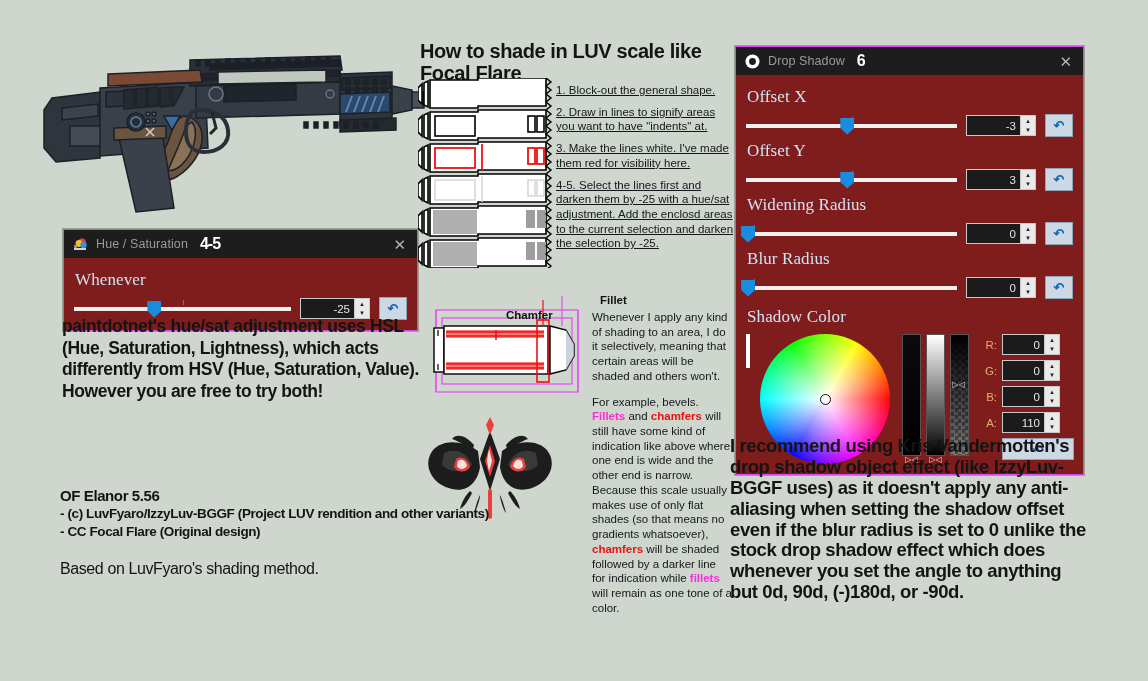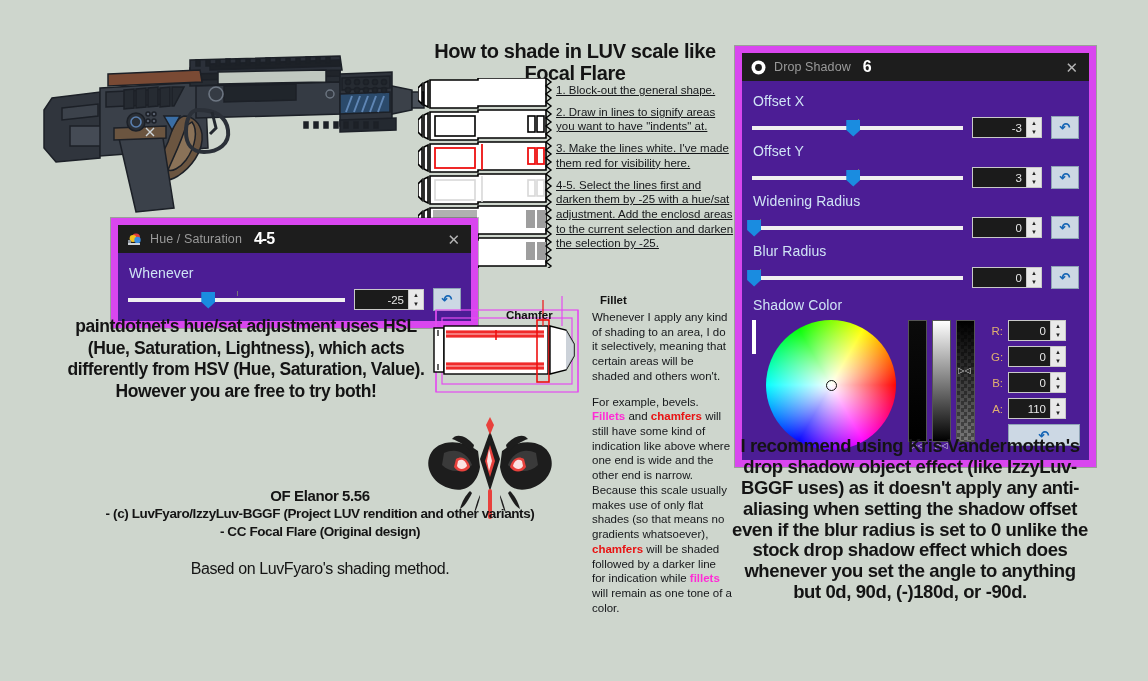--- a/index.html
+++ b/index.html
@@ -8,21 +8,21 @@
     width:1148px;height:681px;overflow:hidden;position:relative;
     background:#ced6cd;
     font-family:"Liberation Sans", sans-serif;
     -webkit-font-smoothing:antialiased;
   }
   .abs{position:absolute;}
 
   
   .display{
     font-family:"Liberation Sans", sans-serif;
-    font-weight:bold;color:#141414;letter-spacing:-0.4px;text-align:center;
+    font-weight:bold;color:#141414;letter-spacing:-0.4px;
   }
   #headline{left:420px;top:40px;width:310px;font-size:20px;line-height:1.12;}
   #hsl-note{left:62px;top:316px;width:368px;font-size:17.5px;line-height:1.24;}
   #credits{left:60px;top:487px;width:520px;}
   #credits .c-title{font-size:15px;line-height:1.22;}
   #credits .c-line{font-size:13.5px;line-height:1.3;}
   #credits .c-based{font-size:16px;margin-top:20px;font-weight:normal;}
   #ds-note{left:730px;top:436px;width:360px;font-size:18.5px;line-height:1.13;}
 
   
@@ -35,42 +35,42 @@
   #fillet-text{left:592px;top:310px;width:140px;}
   #fillet-text p{margin:0 0 11px 0;}
   .k-fillet{color:#ff2bd6;font-weight:bold;}
   .k-chamfer{color:#e81313;font-weight:bold;}
 
   
   .diag-label{font-weight:bold;font-size:11.5px;color:#111;}
 
   
   .pdn-dialog{
-    background:#4c1d95;border:7px solid #d946ef;color:#e8e8e8;
+    background:#7f1d1d;border:1px solid #d946ef;color:#e8e8e8;
     box-shadow:0 0 0 1px rgba(0,0,0,.25);
   }
   .pdn-title{
     height:28px;background:#1d1d1d;display:flex;align-items:center;
     padding:0 6px 0 9px;position:relative;
   }
   .pdn-title .tl-text{
     color:#9a9a9a;font-size:12.5px;margin-left:8px;letter-spacing:.1px;
   }
   .pdn-title .tl-step{
     color:#fff;font-weight:bold;font-size:16px;margin-left:12px;letter-spacing:-1px;
   }
   .pdn-title .tl-close{
     margin-left:auto;color:#b4b4b4;font-size:15px;line-height:1;
     padding:2px 5px;cursor:default;
   }
   .pdn-icon{width:15px;height:15px;position:relative;flex:none;}
 
   .pdn-body{padding:8px 10px 10px 10px;}
   .pdn-field-label{
-    color:#cfe3f5;font-size:14px;margin:4px 0 7px 1px;letter-spacing:.1px;
+    color:#cfe3f5;font-size:17px;margin:4px 0 7px 1px;letter-spacing:.1px;font-family:Liberation Serif, serif;
   }
   .pdn-row{display:flex;align-items:center;gap:9px;}
   .slider{position:relative;flex:1;height:18px;}
   .slider .track{
     position:absolute;left:0;right:0;top:7px;height:4px;background:#f0f0f0;
   }
   .slider .tick{
     position:absolute;top:0;width:1px;height:5px;background:#777;
   }
   .slider .thumb{
@@ -313,21 +313,21 @@
   </svg>
 </div>
 
 <div class="abs body-copy" id="steps-text">
   <p>1. Block-out the general shape.</p>
   <p>2. Draw in lines to signify areas you want to have "indents" at.</p>
   <p>3. Make the lines white. I've made them red for visibility here.</p>
   <p>4-5. Select the lines first and darken them by -25 with a hue/sat adjustment. Add the enclosd areas to the current selection and darken the selection by -25.</p>
 </div>
 
-<div class="abs pdn-dialog" style="left:63px;top:218px;width:353px;margin-left:48px;">
+<div class="abs pdn-dialog" style="left:63px;top:229px;width:353px;">
   <div class="pdn-title">
     <span class="pdn-icon">
       <svg width="15" height="15" viewBox="0 0 15 15">
         <circle cx="9" cy="5.5" r="4" fill="#e23c3c"></circle>
         <circle cx="6" cy="6.5" r="3.4" fill="#f2c21e"></circle>
         <circle cx="10.5" cy="8" r="3.2" fill="#3b8ee0"></circle>
         <rect x="1" y="11" width="12" height="2" fill="#cfd4da"></rect>
         <rect x="1" y="8" width="3" height="3" fill="#8d949c"></rect>
       </svg>
     </span>

